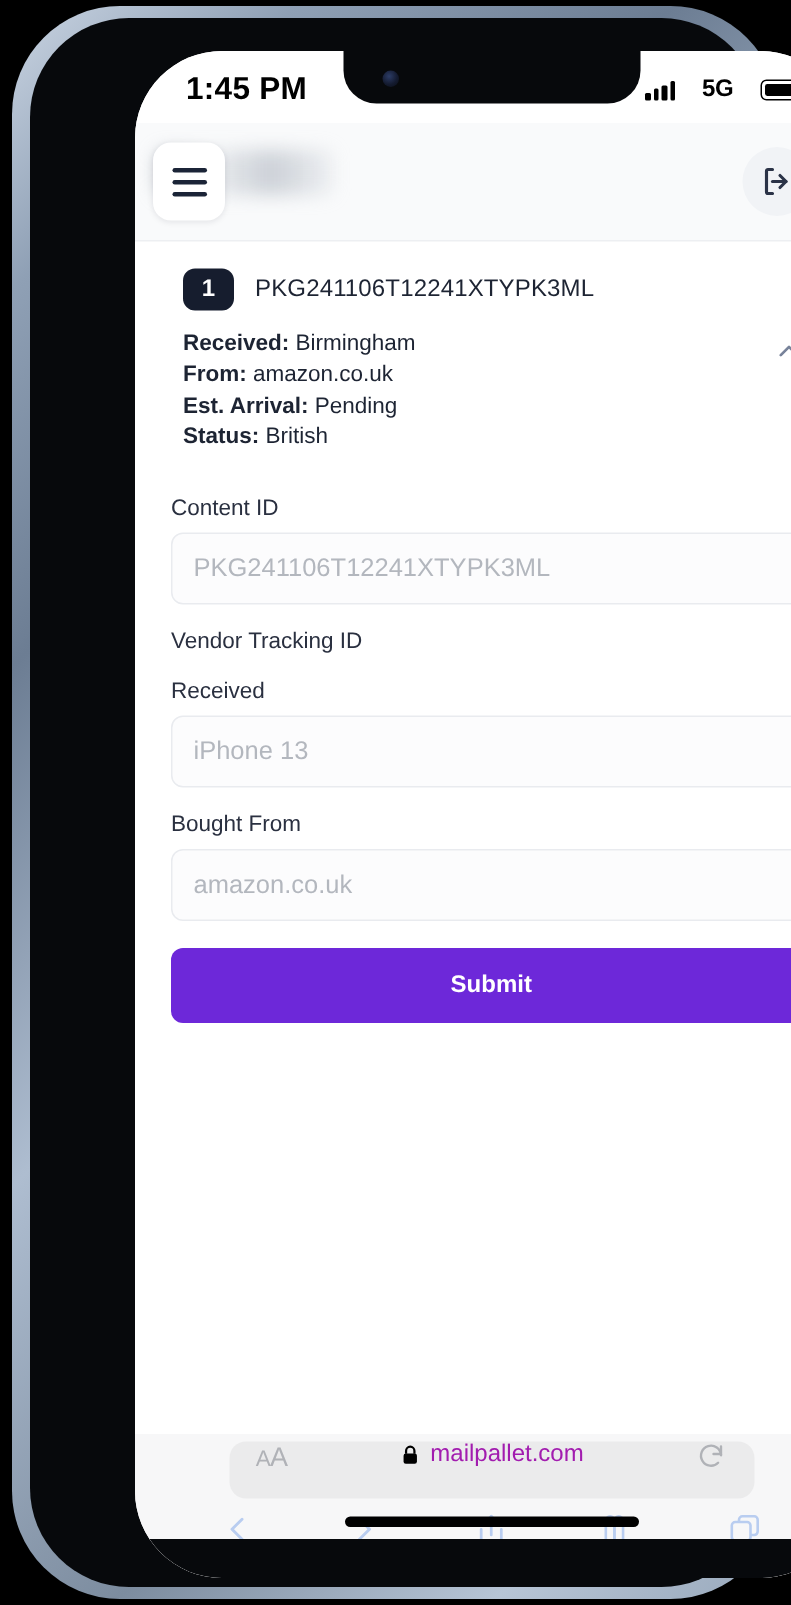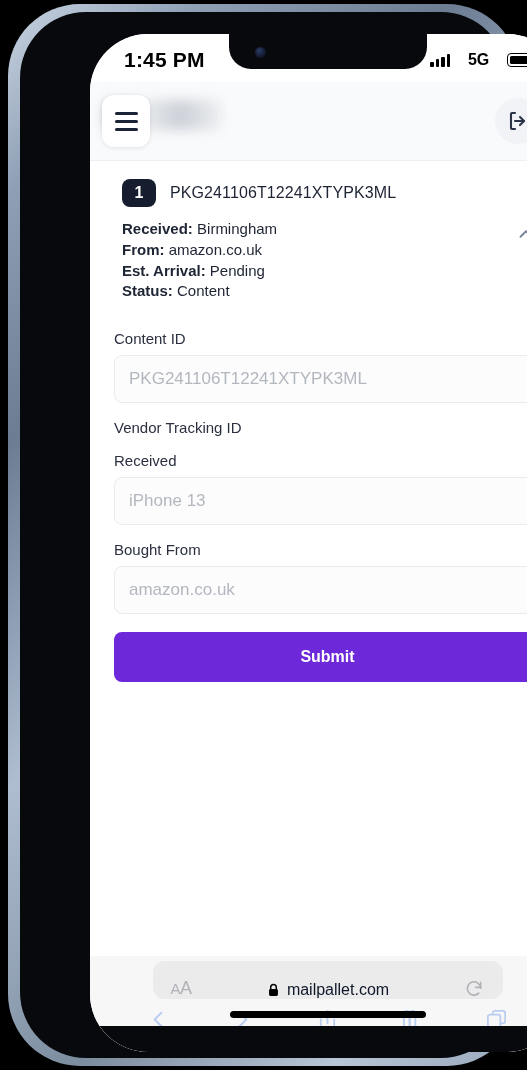--- a/index.html
+++ b/index.html
@@ -291,30 +291,30 @@
     align-items: center;
     justify-content: center;
     z-index: 20;
   }
   .url-pill {
     width: 350px;
     height: 38px;
     background: #ebebec;
     border-radius: 11px;
     display: flex;
-    align-items: flex-end;
+    align-items: flex-start;
     justify-content: space-between;
     padding: 0 18px;
     box-sizing: border-box;
     cursor: pointer;
   }
   .aa-icon { color: #b0b2b7; font-size: 15px; letter-spacing: -0.5px; }
   .aa-icon .big { font-size: 18px; }
   .url-center { display: flex; align-items: center; gap: 7px; }
-  .url-text { font-size: 16px; color: #0f172a; }
+  .url-text { font-size: 16px; color: #a21caf; }
 
   .safari-toolbar {
     position: absolute;
     bottom: 0;
     left: 0;
     right: 0;
     height: 48px;
     background: #f7f7f8;
     display: flex;
     align-items: flex-start;
@@ -404,21 +404,21 @@
             <div>
               <b>From:</b>
               <span>amazon.co.uk</span>
             </div>
             <div>
               <b>Est. Arrival:</b>
               <span>Pending</span>
             </div>
             <div>
               <b>Status:</b>
-              <span>Content</span>
+              <span>British</span>
             </div>
           </div>
           <div class="collapse-icon">
             <svg width="22" height="22" viewBox="0 0 24 24" fill="none" stroke="#78839a" stroke-width="2" stroke-linecap="round" stroke-linejoin="round">
               <path d="M6 15l6-6 6 6"></path>
             </svg>
           </div>
         </div>
 
         <div class="form">

